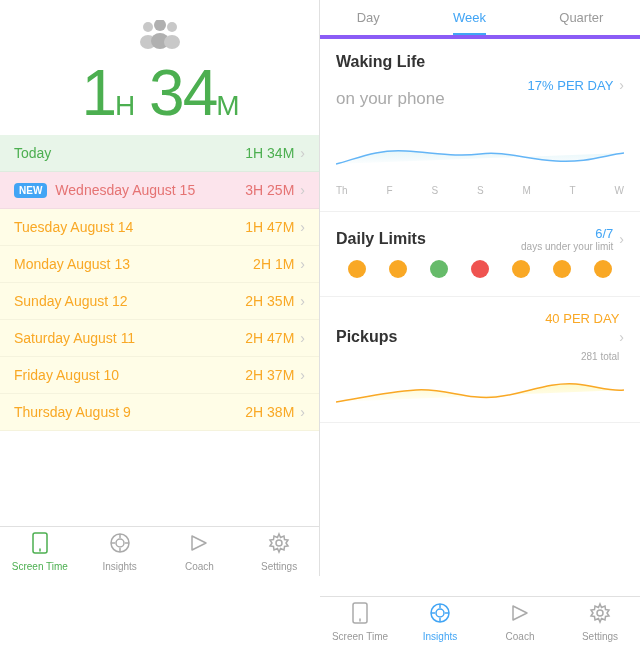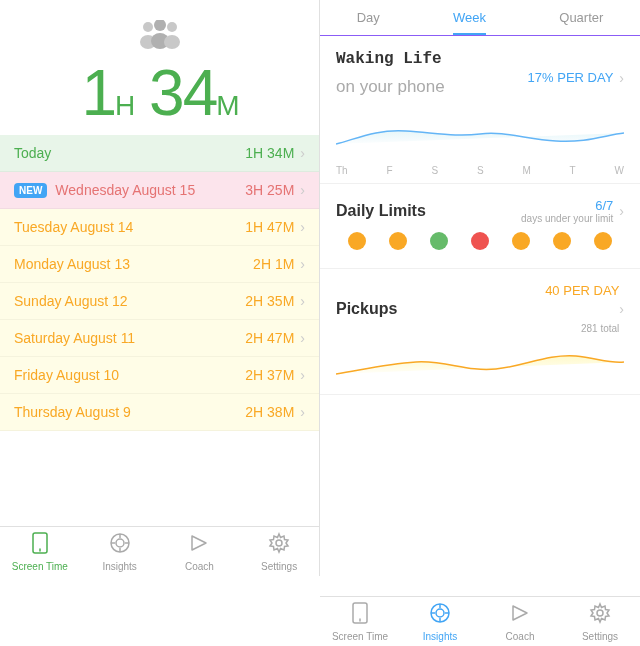--- a/index.html
+++ b/index.html
@@ -144,21 +144,21 @@
       height: 646px;
       background: #fff;
       display: flex;
       flex-direction: column;
     }
 
     .right-tabs {
       display: flex;
       justify-content: space-around;
       padding: 10px 0 0;
-      border-bottom: 1px solid #8b5cf6;
+      border-bottom: 4px solid #8b5cf6;
     }
 
     .right-tab {
       font-size: 13px;
       color: #999;
       padding-bottom: 8px;
       cursor: pointer;
     }
 
     .right-tab.active {
@@ -174,22 +174,21 @@
 
     .card {
       padding: 14px 16px 10px;
       border-bottom: 1px solid #f0f0f0;
     }
 
     .card-header {
       display: flex;
       justify-content: space-between;
       align-items: flex-end;
-      margin-bottom: 9px;
-      font-family: Liberation Mono, monospace;
+      margin-bottom: 18px;
     }
 
     .card-title {
       font-size: 16px;
       font-weight: 600;
       color: #333;
     }
 
     .card-subtitle {
       font-size: 17px;
@@ -199,21 +198,21 @@
 
     .card-chevron {
       color: #ccc;
       font-size: 14px;
     }
 
     
     .waking-chart {
       height: 60px;
       position: relative;
-      margin: 4px 0;
+      margin: 12px 0;
     }
 
     .chart-svg {
       width: 100%;
       height: 50px;
     }
 
     .chart-labels {
       display: flex;
       justify-content: space-between;

